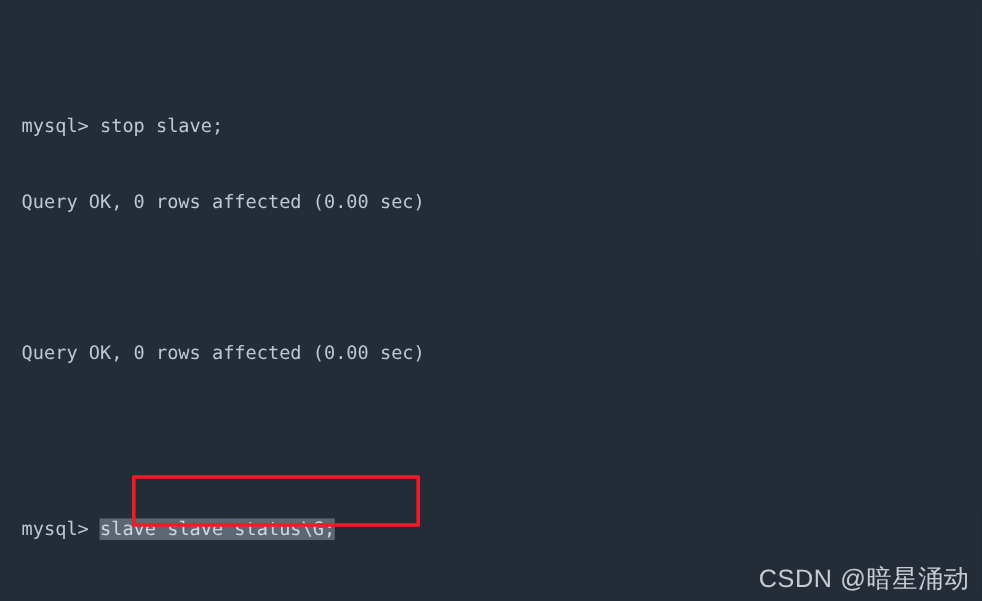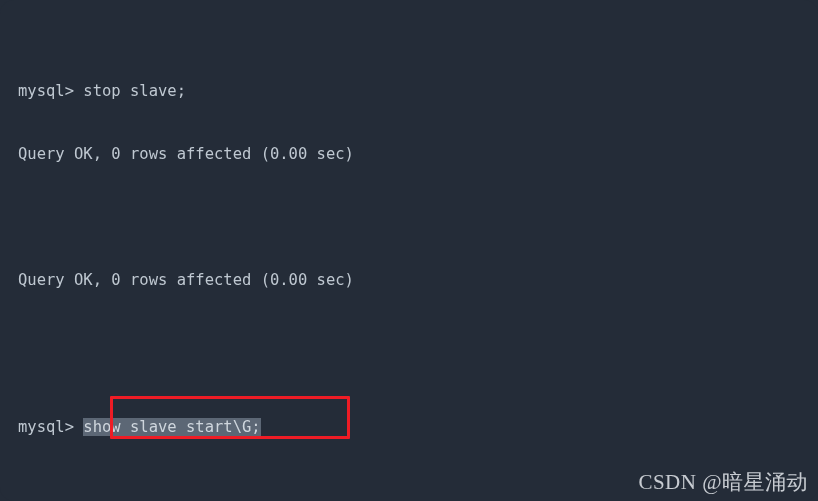--- a/index.html
+++ b/index.html
@@ -9,21 +9,21 @@
     overflow:hidden;
   }
   #terminal {
     position:relative;
     width:818px; height:501px;
     background:#242c38;
     font-family:"DejaVu Sans Mono","Liberation Mono",monospace;
     font-size:15.5px;
     line-height:21px;
     color:#bfc8d1;
-    padding:18px 0 0 18px;
+    padding:32px 0 0 18px;
     white-space:pre;
     letter-spacing:0px;
     border-radius:14px;
   }
   .line {
     height:21px;
     white-space:pre;
     font-variant-ligatures:none;
   }
   .line.blank { color:transparent; }
@@ -38,39 +38,39 @@
     width:240px;
     height:43px;
     border:3px solid #ee1c25;
     border-radius:1px;
     pointer-events:none;
   }
   #watermark {
     position:absolute;
     right:10px;
     bottom:8px;
-    font-family:Liberation Serif, serif;
+    font-family:Liberation Sans, sans-serif;
     font-size:21px;
     color:rgba(240,244,248,0.80);
     letter-spacing:0.5px;
     white-space:nowrap;
   }
 </style>
 </head>
 <body>
 
 <div id="terminal">
 
   <div class="line">mysql&gt; stop slave;</div>
   <div class="line">Query OK, 0 rows affected (0.00 sec)</div>
   <div class="line blank"></div>
   <div class="line">Query OK, 0 rows affected (0.00 sec)</div>
   <div class="line blank"></div>
 
-  <div class="line"><span>mysql&gt; </span><span class="sel">show slave start\G;</span></div>
+  <div class="line"><span>mysql&gt; </span><span class="sel">slave slave status\G;</span></div>
 
   
   
   
   
   
   
   
   
   

